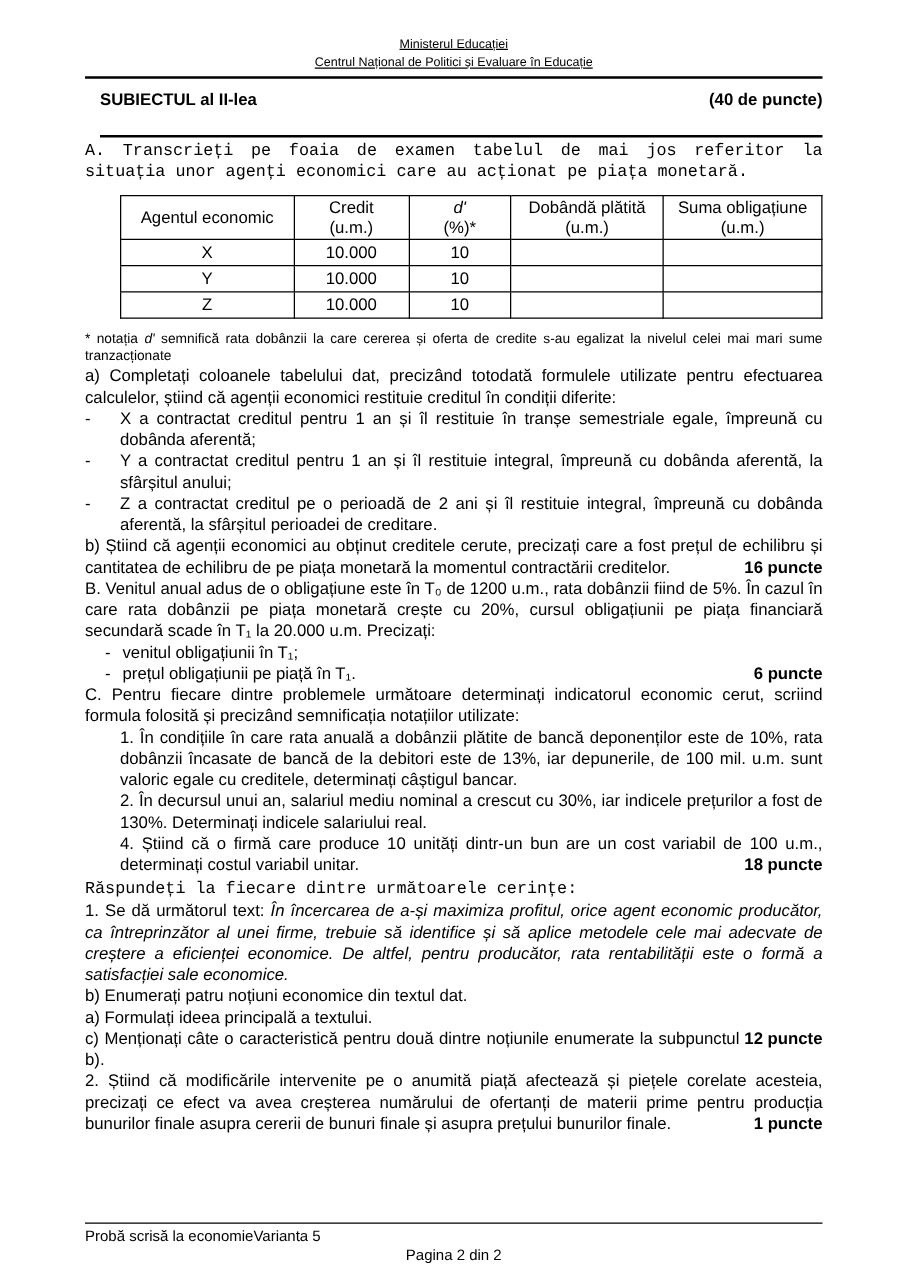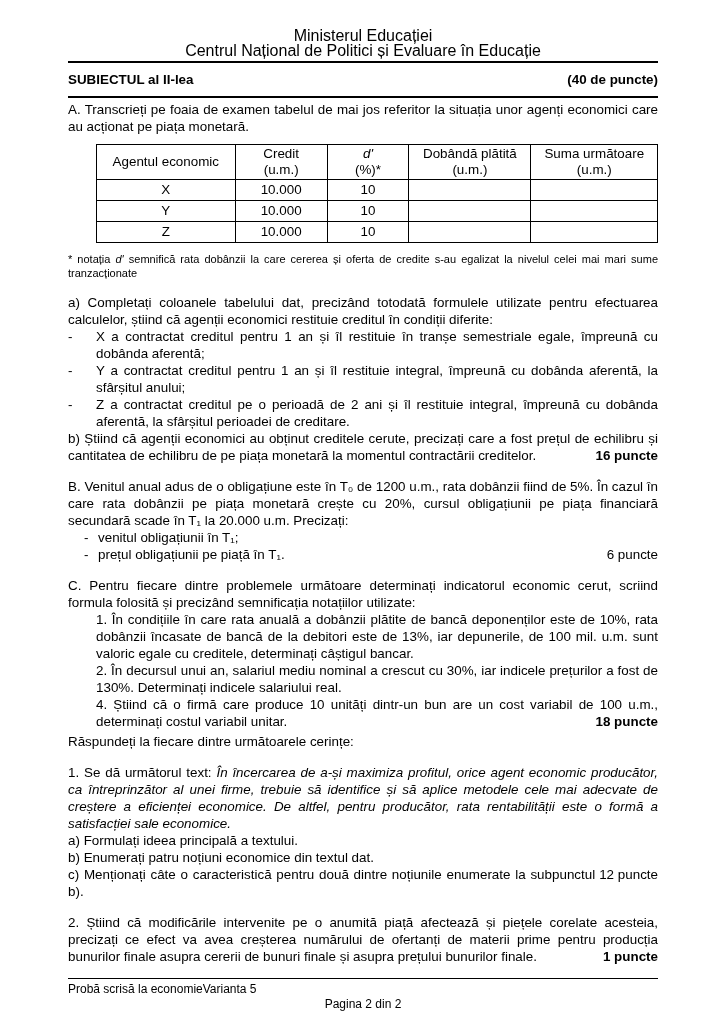--- a/index.html
+++ b/index.html
@@ -1,39 +1,39 @@
 <!DOCTYPE html>
 <html><head>
 <meta charset="utf-8">
 <style>
   html,body{margin:0;padding:0;background:#fff;}
   body{font-family:"Liberation Sans","DejaVu Sans",sans-serif;color:#000;}
   .page{width:724px;height:1024px;position:relative;padding:28px 66px 0 68px;box-sizing:border-box;overflow:hidden;background:#fff;}
-  .hdr{text-align:center;font-size:16px;line-height:15px;}
+  .hdr{text-align:center;font-size:10px;line-height:15px;text-decoration:underline;}
   .hdr-rule{height:0;border:none;border-top:2px solid #000;margin:3px 0 0 0;}
-  .sec-head{display:flex;justify-content:space-between;font-weight:bold;font-size:13.4px;line-height:16px;border-bottom:2px solid #000;padding-bottom:8px;margin-top:9px;}
+  .sec-head{display:flex;justify-content:space-between;font-weight:bold;font-size:13.4px;line-height:16px;border-bottom:2px solid #000;padding-bottom:20px;margin-top:9px;margin-left:12px;}
   p{margin:0;}
   .t{font-size:13.4px;line-height:17px;text-align:justify;}
-  .mt2{margin-top:3px;}
-  .gap{margin-top:14px;}
+  .mt2{margin-top:3px;font-family:Liberation Mono, monospace;}
+  .gap{}
   .rel{position:relative;}
   .pts{position:absolute;right:0;bottom:0;font-weight:bold;font-size:13.4px;}
   .credit{border-collapse:collapse;margin:9px 0 10px 28px;}
   .credit th,.credit td{border:1px solid #000;font-weight:normal;font-size:13.4px;line-height:16px;text-align:center;vertical-align:middle;padding:1px 4px;}
   .credit td{height:18px;}
   .c1{width:138px}.c2{width:88px}.c3{width:78px}.c4{width:120px}.c5{width:124px}
   .note{font-size:11px;line-height:13.5px;text-align:justify;margin-top:1px;}
   .hang{padding-left:28px;}
   .hang .dash{display:inline-block;width:28px;margin-left:-28px;}
   .hang2{padding-left:30px;}
   .hang2 .dash{display:inline-block;width:14px;margin-left:-14px;}
   .ind{margin-left:28px;}
   .ptsrow{display:flex;align-items:flex-start;}
   .ptsrow .txt{flex:1 1 auto;}
-  .ptsrow .pts2{font-weight:normal;white-space:nowrap;margin-left:4px;font-size:13.4px;}
+  .ptsrow .pts2{font-weight:bold;white-space:nowrap;margin-left:4px;font-size:13.4px;}
   i{font-style:italic;}
   .footer{position:absolute;left:68px;right:66px;bottom:12px;font-size:12px;line-height:15px;}
   .footer-rule{border:none;border-top:1.5px solid #000;margin:0 0 3px 0;}
   .frow{display:flex;justify-content:flex-start;}
   .fcenter{text-align:center;}
 </style>
 </head>
 <body>
 
 <div class="page">
@@ -61,21 +61,21 @@
         </th>
         <th class="c3">
           <i>d'</i><br>
           <span>(%)*</span>
         </th>
         <th class="c4">
           <span>Dobândă plătită</span><br>
           <span>(u.m.)</span>
         </th>
         <th class="c5">
-          <span>Suma următoare</span><br>
+          <span>Suma obligațiune</span><br>
           <span>(u.m.)</span>
         </th>
       </tr>
     </thead>
     <tbody>
       <tr>
         <td>X</td>
         <td>10.000</td>
         <td>10</td>
         <td></td>
@@ -133,22 +133,22 @@
   <p class="t ind rel">
     <span>4. Știind că o firmă care produce 10 unități dintr-un bun are un cost variabil de 100 u.m., determinați costul variabil unitar.</span>
     <b class="pts">18 puncte</b>
   </p>
 
   <p class="t mt2">Răspundeți la fiecare dintre următoarele cerințe:</p>
 
   <p class="t gap">
     <span>1. Se dă următorul text: </span><i>În încercarea de a-și maximiza profitul, orice agent economic producător, ca întreprinzător al unei firme, trebuie să identifice și să aplice metodele cele mai adecvate de creștere a eficienței economice. De altfel, pentru producător, rata rentabilității este o formă a satisfacției sale economice.</i>
   </p>
+  <p class="t">b) Enumerați patru noțiuni economice din textul dat.</p>
   <p class="t">a) Formulați ideea principală a textului.</p>
-  <p class="t">b) Enumerați patru noțiuni economice din textul dat.</p>
   <div class="t ptsrow">
     <span class="txt">c) Menționați câte o caracteristică pentru două dintre noțiunile enumerate la subpunctul b).</span>
     <span class="pts2">12 puncte</span>
   </div>
 
   <p class="t rel gap">
     <span>2. Știind că modificările intervenite pe o anumită piață afectează și piețele corelate acesteia, precizați ce efect va avea creșterea numărului de ofertanți de materii prime pentru producția bunurilor finale asupra cererii de bunuri finale și asupra prețului bunurilor finale.</span>
     <b class="pts">1 puncte</b>
   </p>
 

